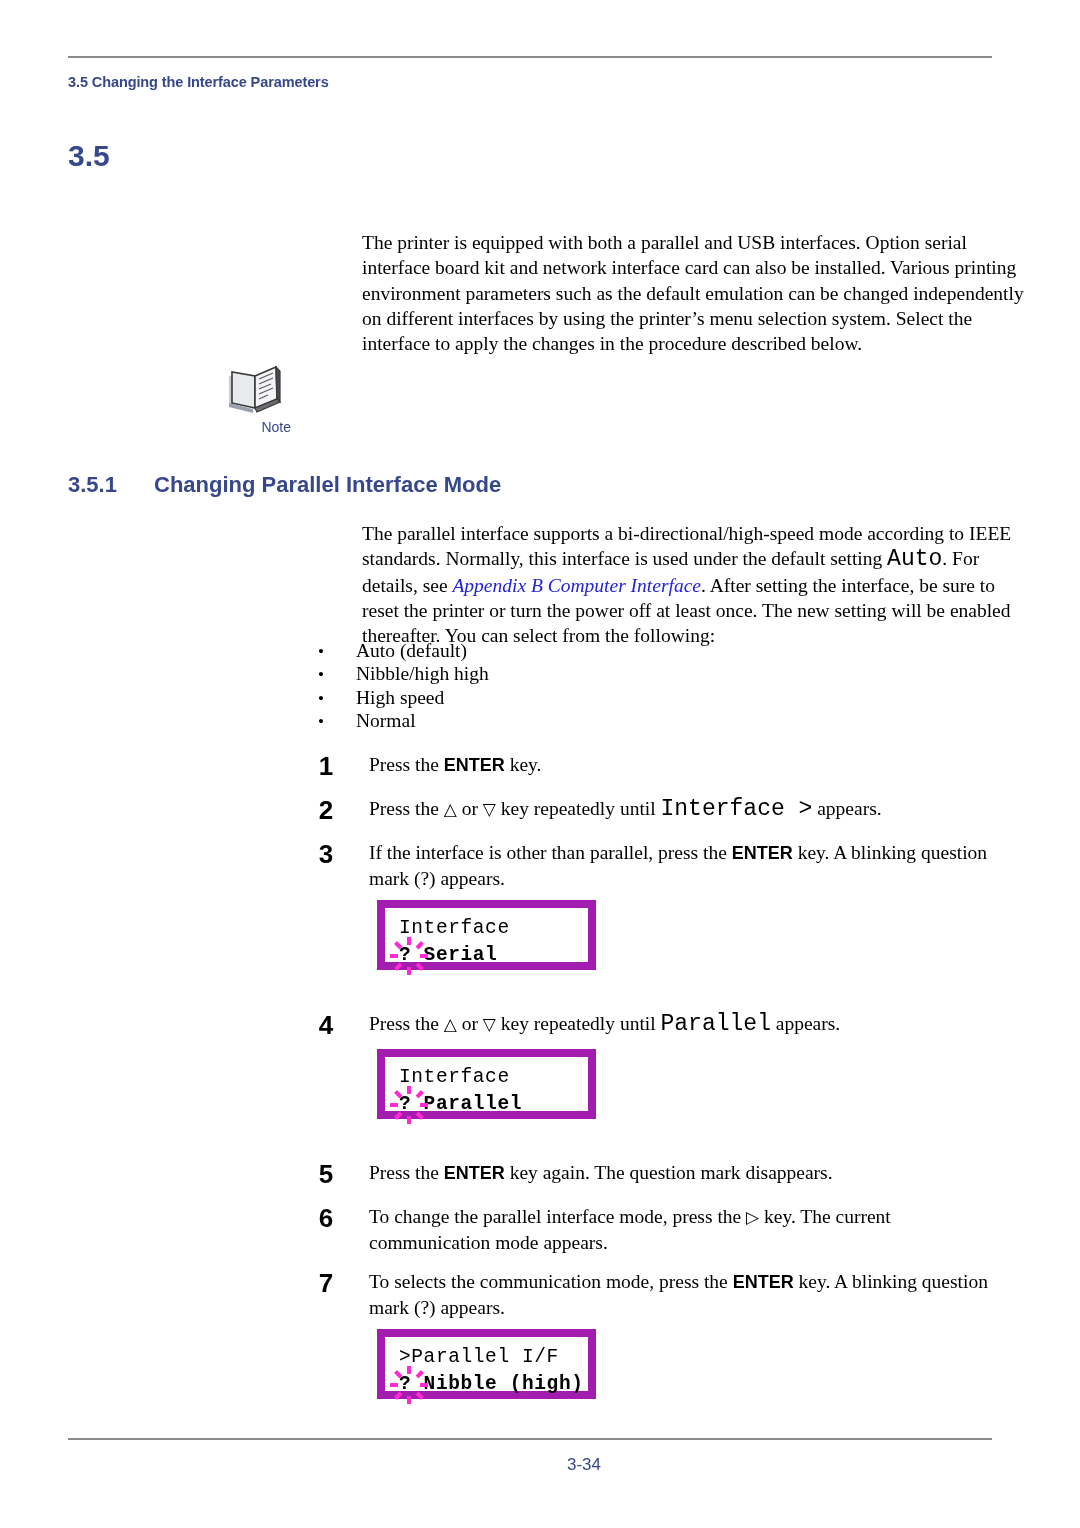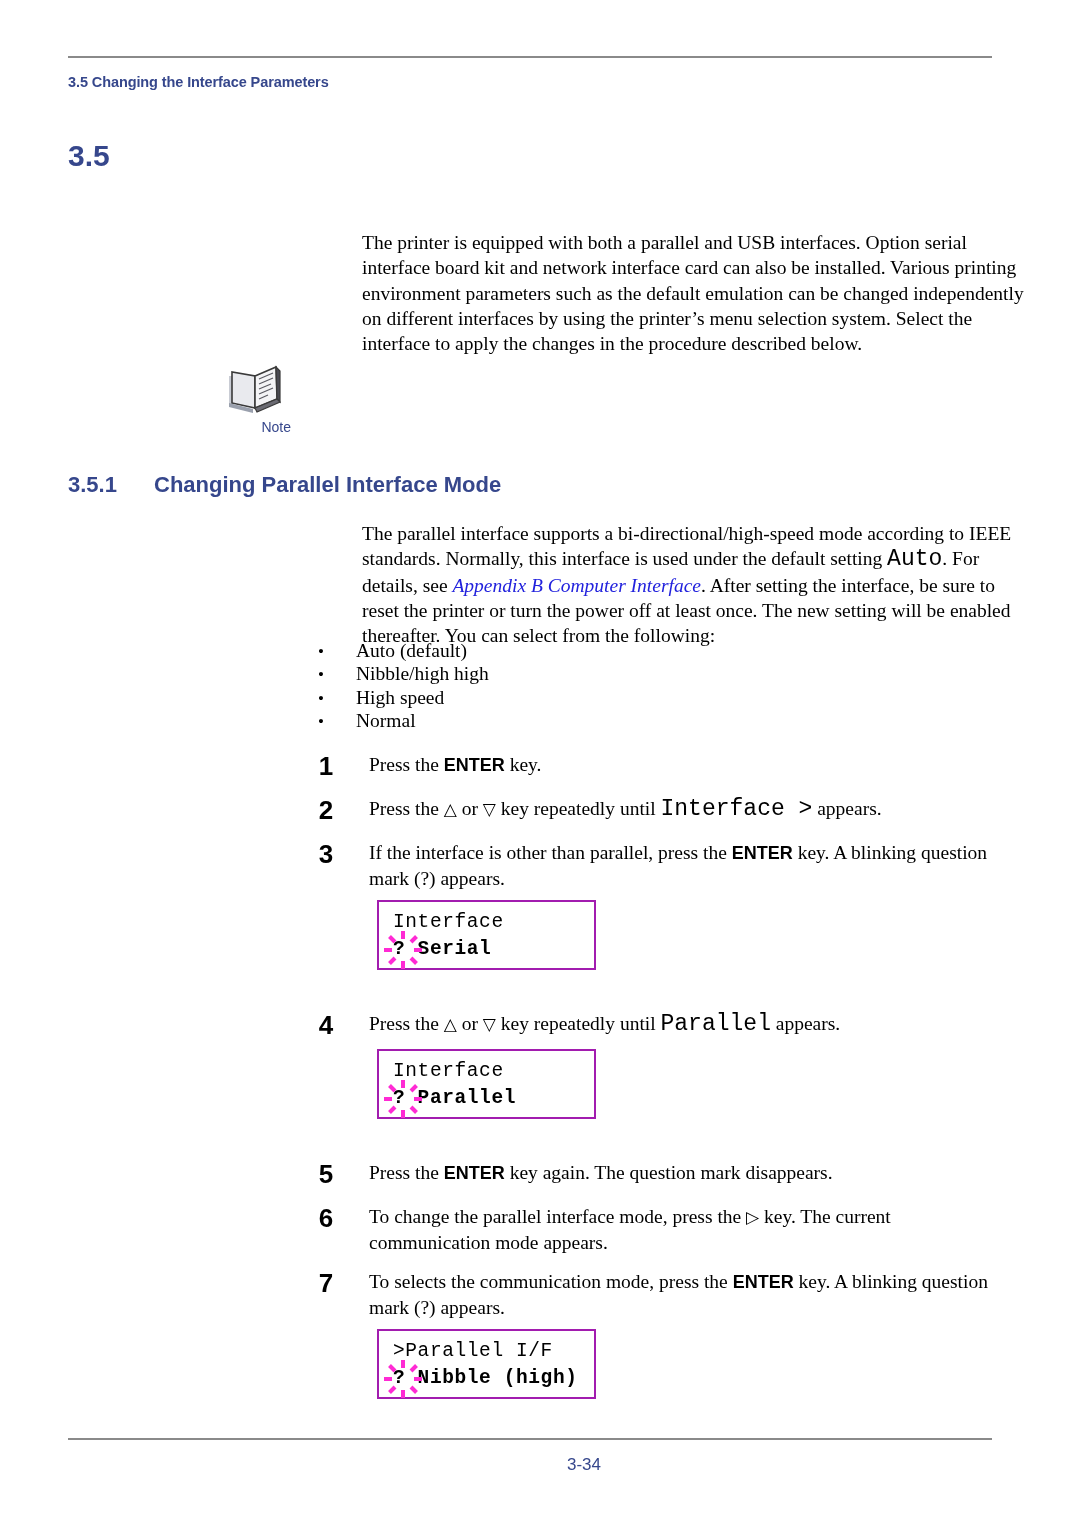--- a/index.html
+++ b/index.html
@@ -179,21 +179,21 @@
   .tri {
     font-size: 17px;
   }
 
   
   .lcd {
     position: absolute;
     left: 377px;
     width: 219px;
     height: 70px;
-    border: 2px solid #a21caf;
+    border: 8px solid #a21caf;
     background: #ffffff;
     box-sizing: border-box;
   }
   .lcd-line {
     position: absolute;
     left: 14px;
     font-family: "Liberation Mono", monospace;
     font-size: 19.5px;
     letter-spacing: 0.6px;
     white-space: pre;

